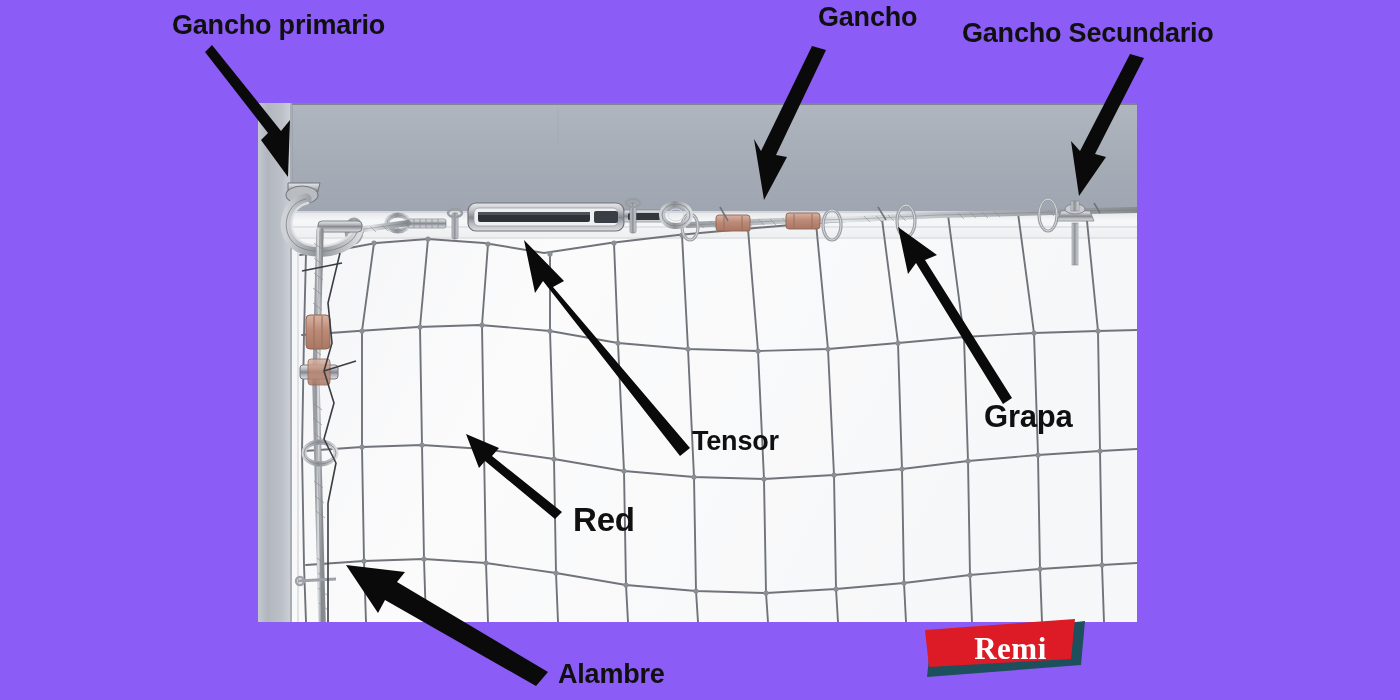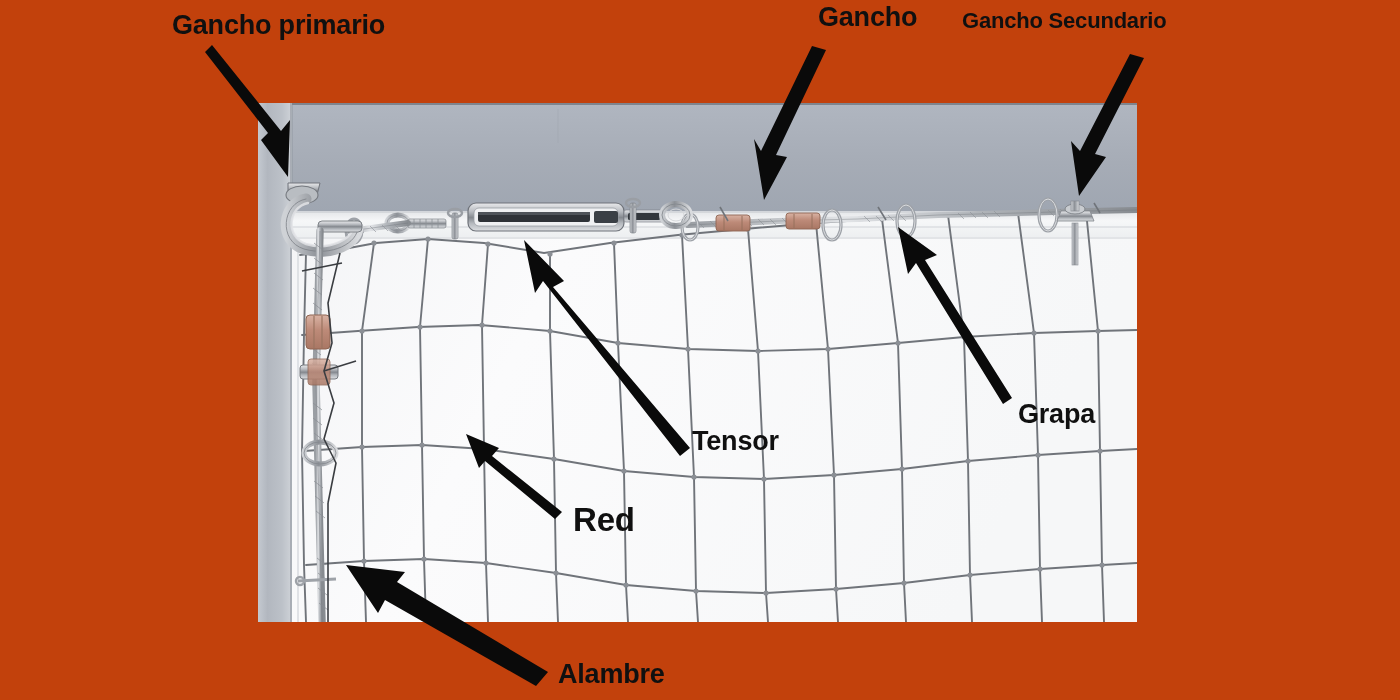--- a/index.html
+++ b/index.html
@@ -8,21 +8,21 @@
     margin: 0; padding: 0;
     width: 1400px; height: 700px;
     background: #ffffff;
     font-family: "Liberation Sans", sans-serif;
     overflow: hidden;
   }
   #stage {
     position: relative;
     width: 1400px;
     height: 700px;
-    background: #c2410c;
+    background: #8b5cf6;
   }
   
   #photo {
     position: absolute;
     left: 258px;
     top: 103px;
     width: 879px;
     height: 519px;
     overflow: hidden;
     background: #f4f5f7;
@@ -42,22 +42,22 @@
     position: absolute;
     color: #101010;
     font-family: "Liberation Sans", sans-serif;
     font-weight: bold;
     white-space: nowrap;
     letter-spacing: -0.2px;
     line-height: 1;
   }
   .lbl-gancho-primario { left: 172px;  top: 12px;  font-size: 27px; }
   .lbl-crimp           { left: 818px;  top: 4px;   font-size: 27px; }
-  .lbl-gancho-sec      { left: 962px;  top: 10px;  font-size: 22px; }
-  .lbl-grapa           { left: 1018px;  top: 401px; font-size: 27px; }
+  .lbl-gancho-sec      { left: 962px;  top: 20px;  font-size: 27px; }
+  .lbl-grapa           { left: 984px;  top: 401px; font-size: 31px; }
   .lbl-tensor          { left: 692px;  top: 428px; font-size: 27px; }
   .lbl-red             { left: 573px;  top: 503px; font-size: 33px; }
   .lbl-alambre         { left: 558px;  top: 661px; font-size: 27px; text-align: right; }
 
   
   #remi-logo {
     position: absolute;
     left: 925px;
     top: 617px;
     width: 165px;
@@ -450,14 +450,23 @@
   </svg>
 
   <div class="label lbl-gancho-primario">Gancho primario</div>
   <div class="label lbl-crimp">Gancho</div>
   <div class="label lbl-gancho-sec">Gancho Secundario</div>
   <div class="label lbl-grapa">Grapa</div>
   <div class="label lbl-tensor">Tensor</div>
   <div class="label lbl-red">Red</div>
   <div class="label lbl-alambre">Alambre</div>
 
+  <div id="remi-logo">
+    <svg width="165" height="62" viewBox="0 0 165 62" xmlns="http://www.w3.org/2000/svg">
+
+      <path d="M6 22 L160 4 L156 48 L2 60 Z" fill="#1D4F5C"></path>
+
+      <path d="M0 13 L150 2 L146 42 L4 50 Z" fill="#DC1B26"></path>
+    </svg>
+    <div class="remi-text">Remi</div>
+  </div>
 
 </div>
 
 </body></html>

